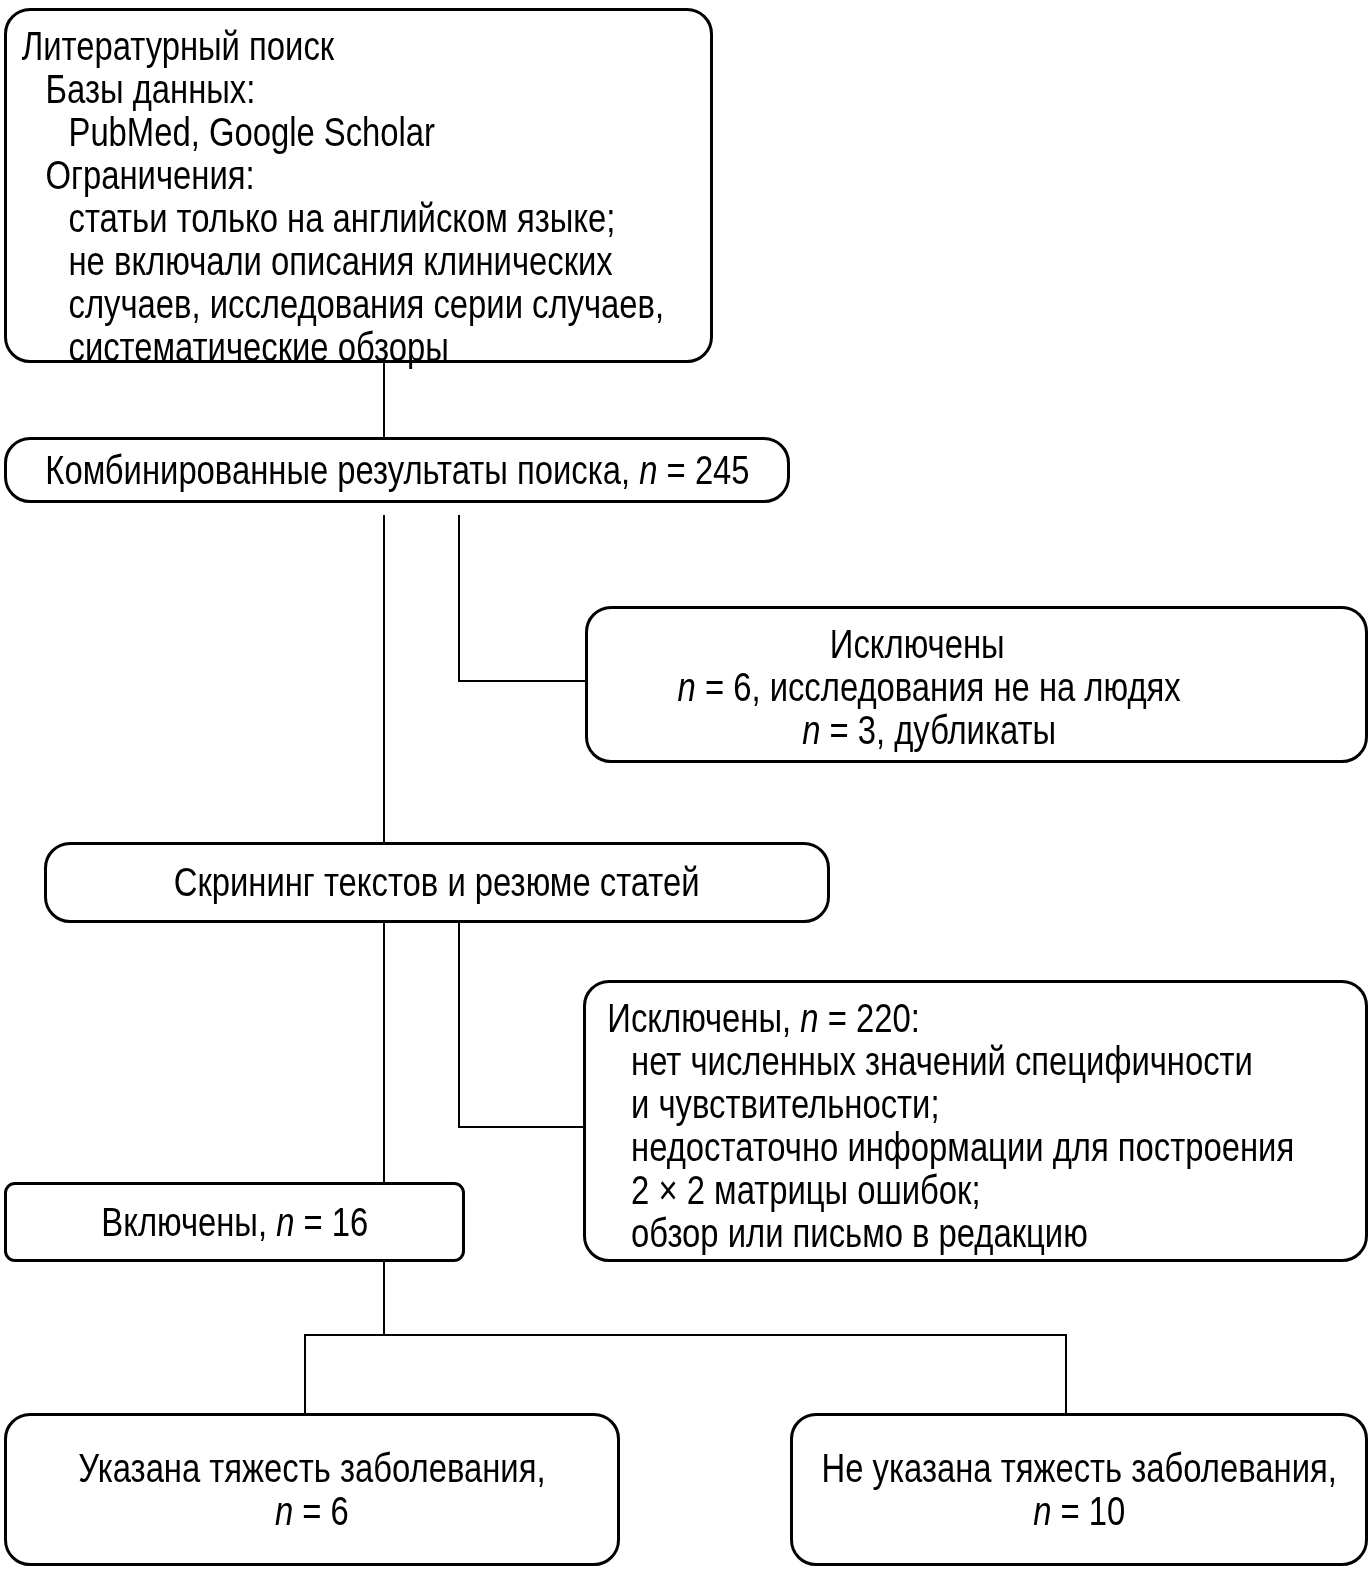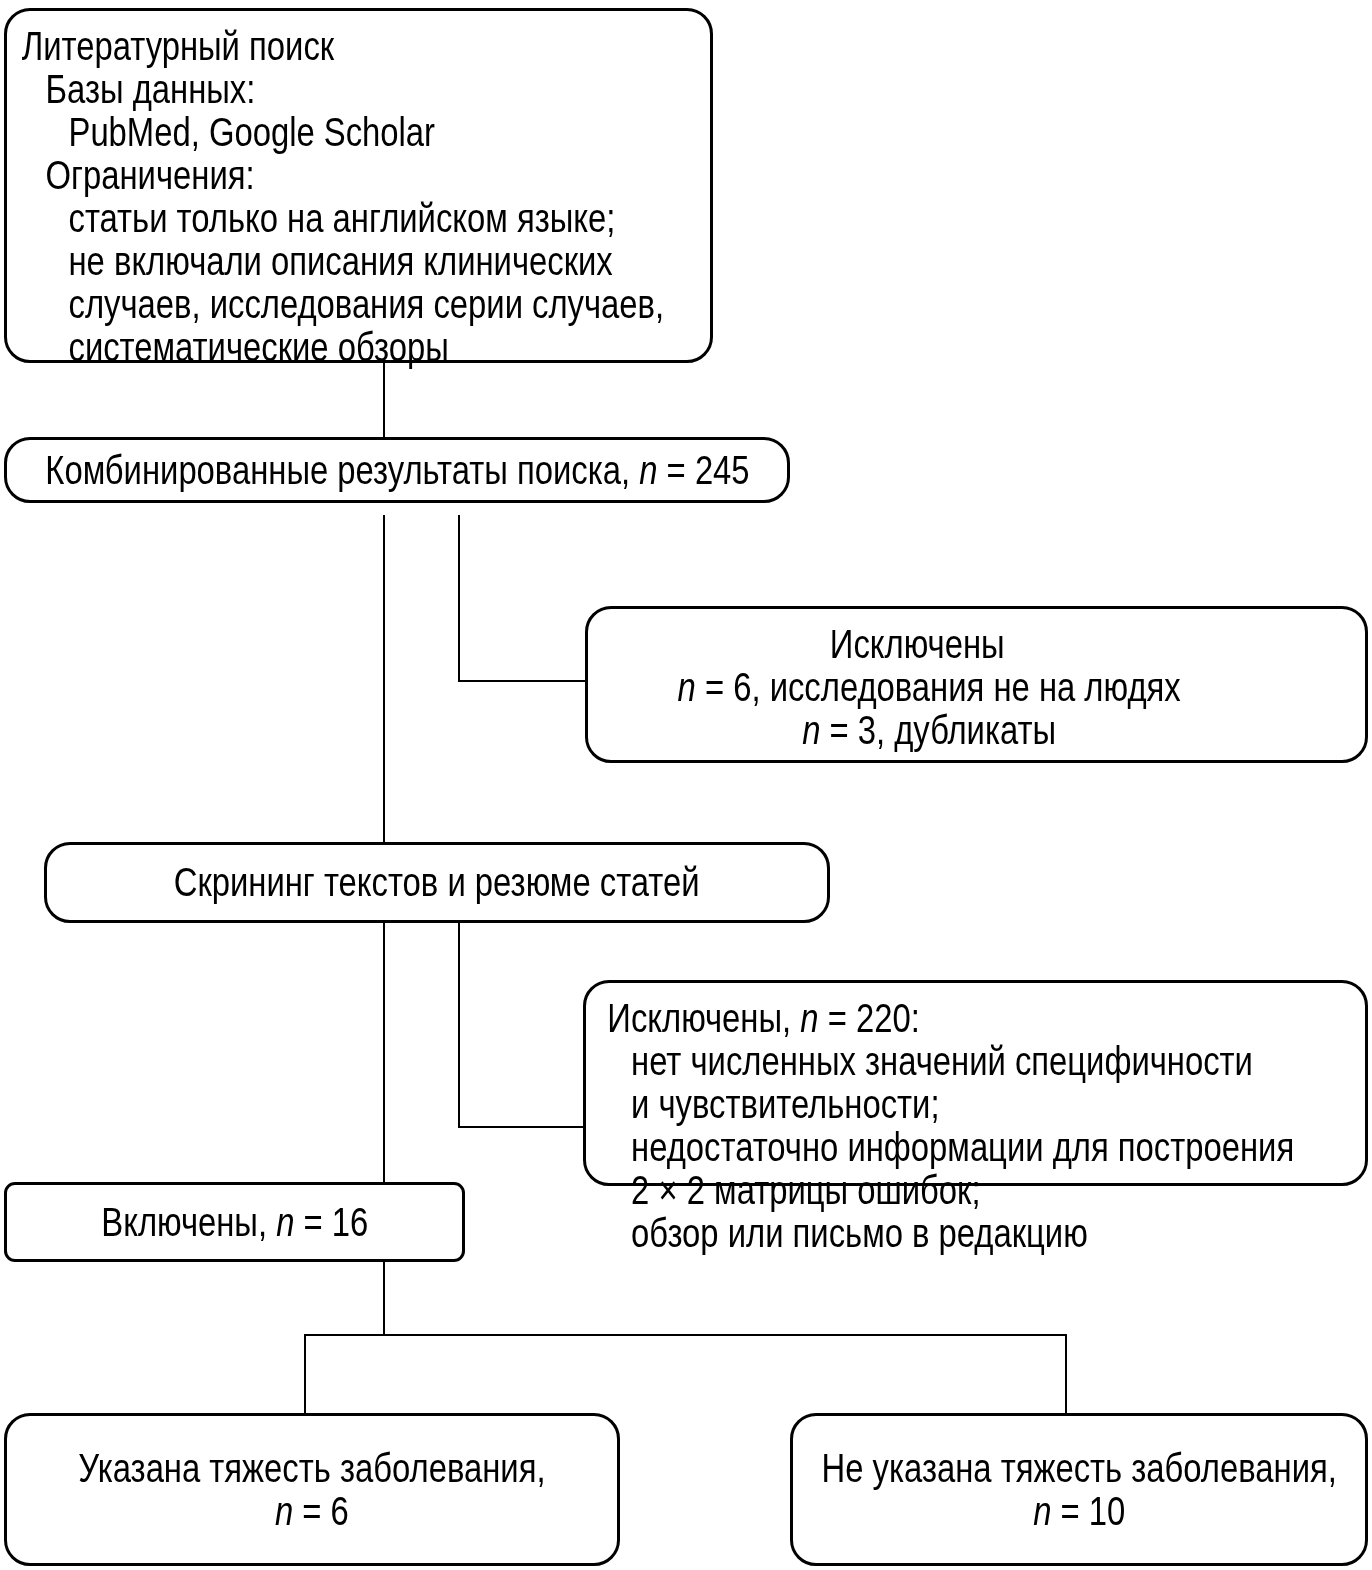--- a/index.html
+++ b/index.html
@@ -94,21 +94,21 @@
 
   <div class="box center" style="left:4px; top:842px; width:786px; height:81px;margin-left:40px;">
     <span class="txt cond-center">Скрининг текстов и резюме статей</span>
   </div>
 
   <div class="connector" style="left:383px; top:921px; width:2px; height:261px;"></div>
 
   <div class="connector" style="left:458px; top:921px; width:2px; height:207px;"></div>
   <div class="connector" style="left:458px; top:1126px; width:126px; height:2px;"></div>
 
-  <div class="box" style="left:583px; top:980px; width:785px; height:206px;">
+  <div class="box" style="left:583px; top:980px; width:785px; height:282px;">
     <div class="txt cond-left pad-excl">
       <div class="line-row"><span>Исключены, </span><span class="nvar">n</span><span> = 220:</span></div>
       <div class="line-row ind1">нет численных значений специфичности</div>
       <div class="line-row ind1">и чувствительности;</div>
       <div class="line-row ind1">недостаточно информации для построения</div>
       <div class="line-row ind1">2 × 2 матрицы ошибок;</div>
       <div class="line-row ind1">обзор или письмо в редакцию</div>
     </div>
   </div>
 

